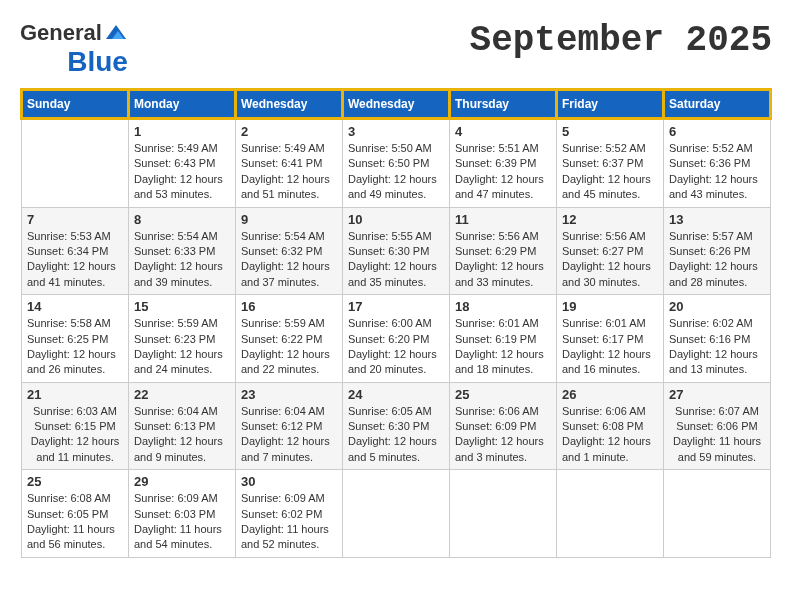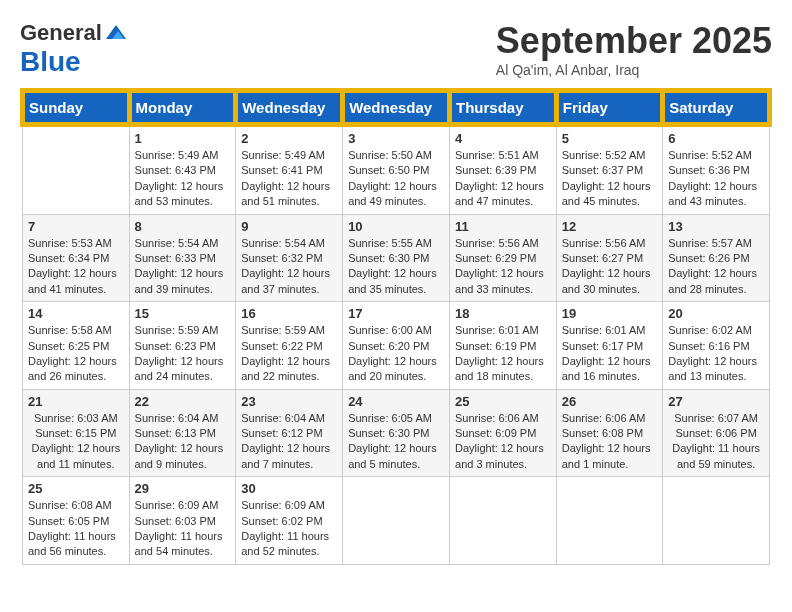--- a/index.html
+++ b/index.html
@@ -12,21 +12,21 @@
     }
     .header {
       display: flex;
       justify-content: space-between;
       align-items: flex-start;
       margin-bottom: 10px;
     }
     .logo {
       display: flex;
       flex-direction: column;
-      align-items: flex-start;
+      align-items: flex-end;
     }
     .logo-text {
       display: flex;
       align-items: center;
     }
     .logo-general {
       font-size: 22px;
       font-weight: bold;
       color: #333;
     }
@@ -34,42 +34,43 @@
       font-size: 28px;
       font-weight: bold;
       color: #1565c0;
     }
     .logo-icon {
       width: 24px;
       height: 24px;
       margin-left: 2px;
     }
     .title-block {
-      text-align: left;
+      text-align: right;
+      font-family: Liberation Mono, monospace;
     }
     .month-title {
       font-size: 36px;
       font-weight: bold;
       color: #333;
     }
     .location {
       font-size: 14px;
       color: #555;
     }
     .calendar {
       width: 100%;
       border-collapse: collapse;
     }
     .calendar th {
       background-color: #1565c0;
       color: white;
       padding: 6px 4px;
       text-align: left;
-      font-size: 15px;
-      border: 5px solid #eab308;
+      font-size: 12px;
+      border: 3px solid #eab308;
     }
     .calendar td {
       border: 1px solid #ccc;
       vertical-align: top;
       padding: 4px 5px;
       min-height: 80px;
       width: 107px;
     }
     .day-number {
       font-weight: bold;
@@ -105,21 +106,20 @@
       <span class="logo-general">General</span>
       <svg class="logo-icon" viewBox="0 0 24 24">
         <polygon points="2,18 12,4 22,18" fill="#1565c0"></polygon>
         <polygon points="8,18 14,10 20,18" fill="#42a5f5"></polygon>
       </svg>
     </div>
     <span class="logo-blue">Blue</span>
   </div>
   <div class="title-block">
     <div class="month-title">September 2025</div>
-    <div class="location">Al Qa'im, Al Anbar, Iraq</div>
   </div>
 </div>
 
 <table class="calendar">
   <thead>
     <tr>
     <th>Sunday</th>
         <th>Monday</th>
         <th>Wednesday</th>
         <th>Wednesday</th>

